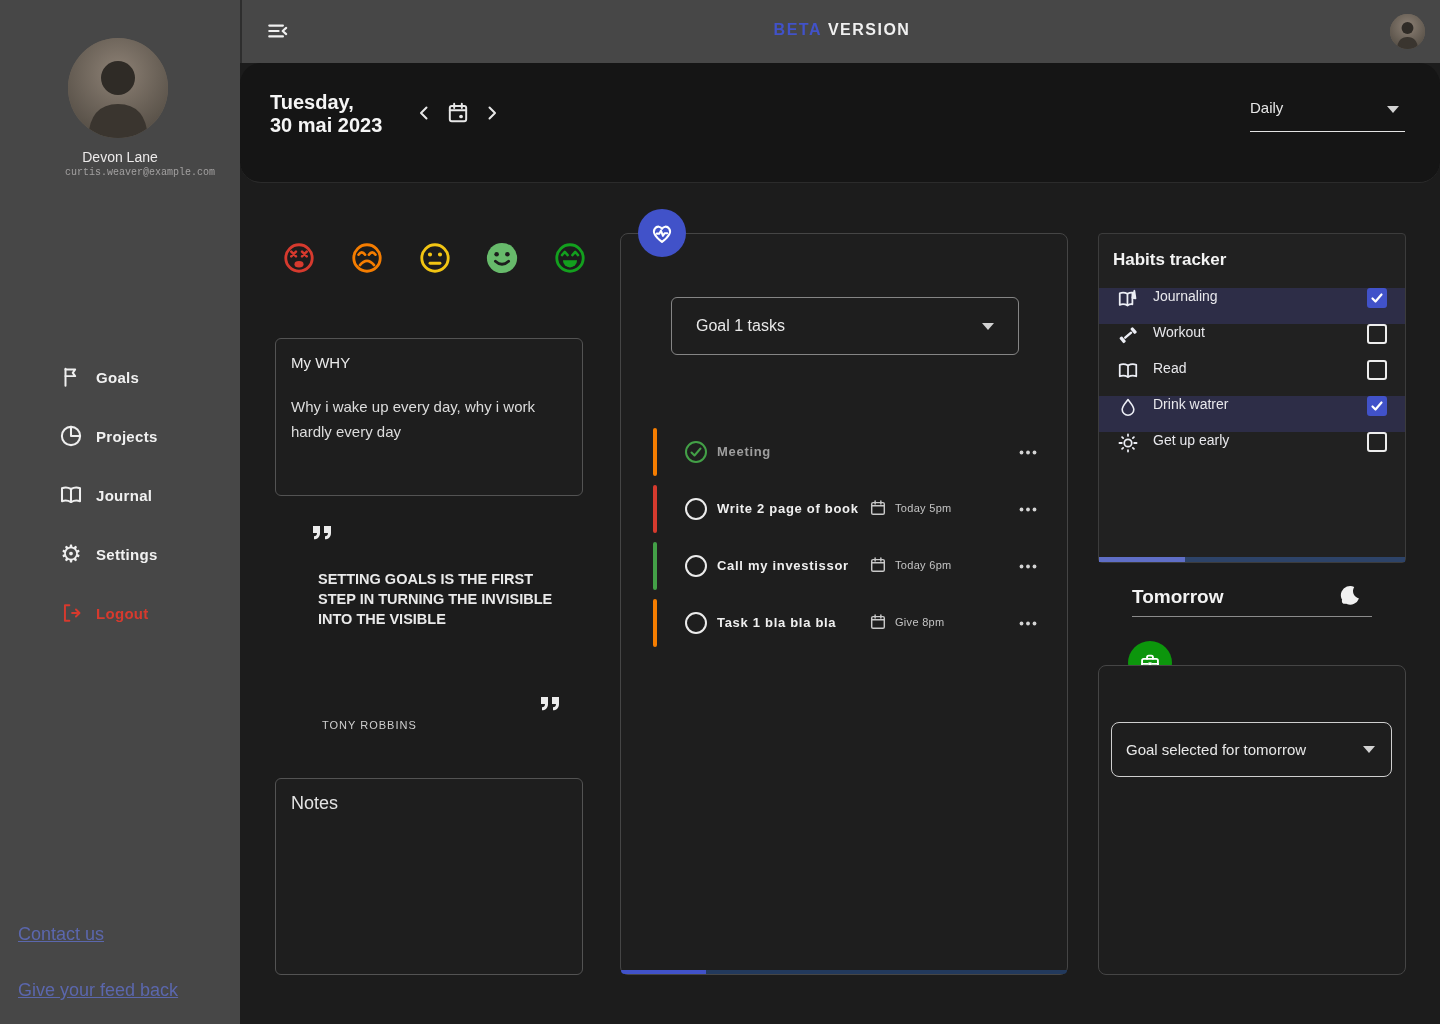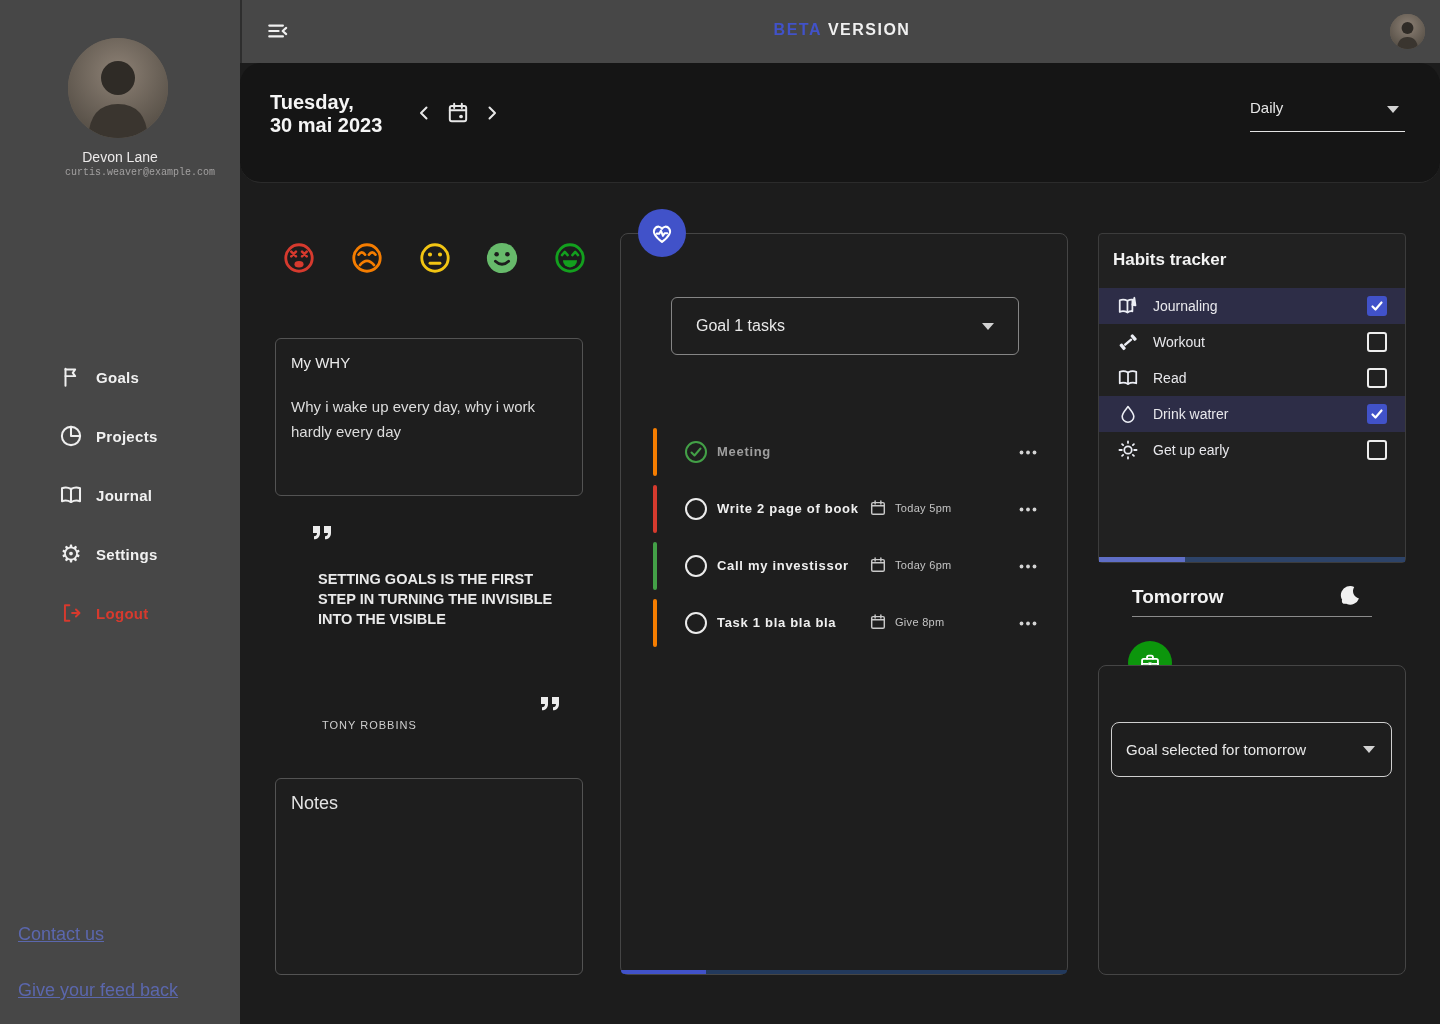--- a/index.html
+++ b/index.html
@@ -77,21 +77,21 @@
   .task-more { position:absolute; right:6px; top:15px; background:none; border:none; cursor:pointer; color:#d4d4d4; }
   .panel-progress { position:absolute; left:0; bottom:0; width:100%; height:4px; border-radius:0 0 8px 8px; overflow:hidden; }
   .tasks-progress { background:#22395c; }
   .tasks-progress .fill { height:100%; background:var(--accent,#4152c9); }
   .habits-progress { position:absolute; left:0; bottom:0; width:100%; height:5px; background:#2d4368; overflow:hidden; }
   .habits-progress .fill { height:100%; background:var(--accent-soft,#5f6ec6); }
 
   
   .habits-card { position:absolute; left:858px; top:50px; width:308px; height:330px; background:#212121; border:1px solid #3c3c3c; border-radius:4px; }
   .habits-title { position:absolute; left:14px; top:16px; color:#f3f3f3; font-size:17px; font-weight:bold; }
-  .habit-row { position:absolute; left:0; width:306px; height:36px; display:flex; align-items:center; padding:0 18px; cursor:pointer; }
+  .habit-row { position:absolute; left:0; width:306px; height:36px; display:flex; align-items:flex-start; padding:0 18px; cursor:pointer; }
   .habit-row.checked { background:var(--row-highlight,#2d2d47); }
   .habit-icon { width:22px; height:22px; color:#eceef5; display:flex; align-items:center; justify-content:center; }
   .habit-label { margin-left:14px; color:#e8e8ec; font-size:14px; }
   .habit-check { margin-left:auto; width:20px; height:20px; border:2px solid #ededed; border-radius:3px; color:#fff; display:flex; align-items:center; justify-content:center; }
   .habit-check svg { display:none; }
   .habit-row.checked .habit-check { background:var(--accent,#4152c9); border-color:var(--accent,#4152c9); }
   .habit-row.checked .habit-check svg { display:block; }
 
   .tomorrow-head { position:absolute; left:892px; top:400px; width:240px; height:34px; border-bottom:1px solid #8b8b8b; }
   .tomorrow-title { position:absolute; left:0; top:3px; color:#f3f3f3; font-size:19px; font-weight:bold; }

